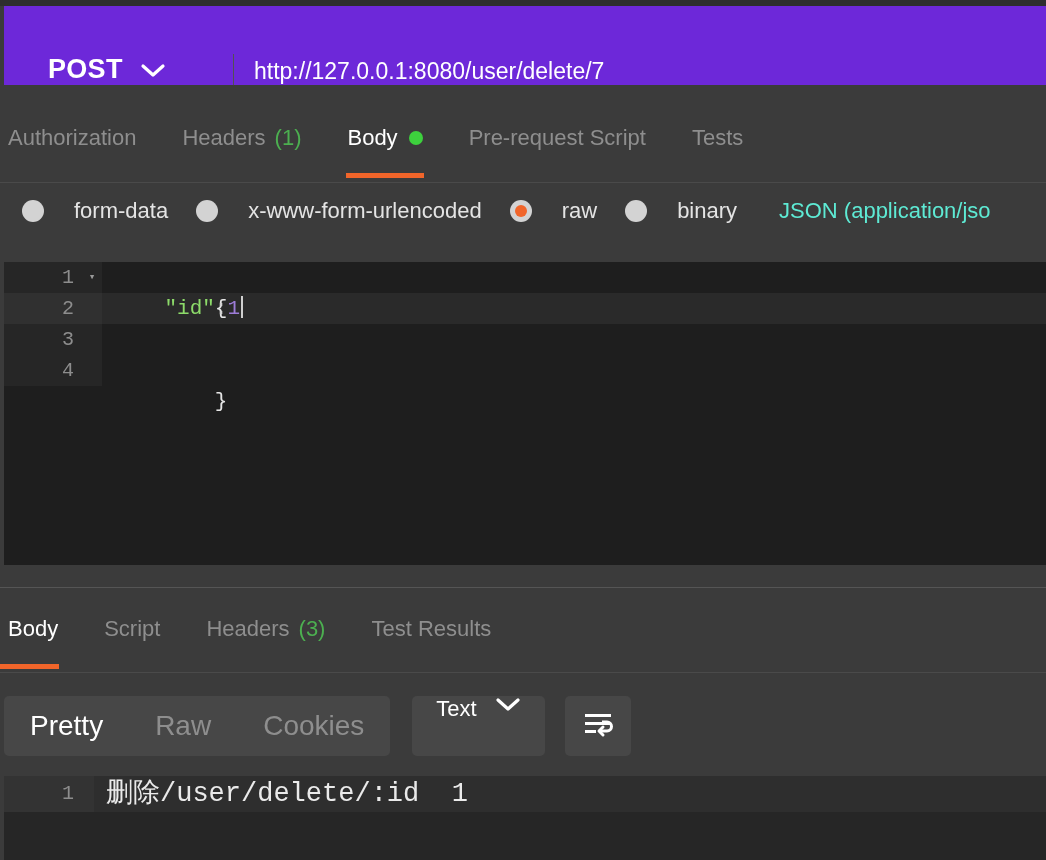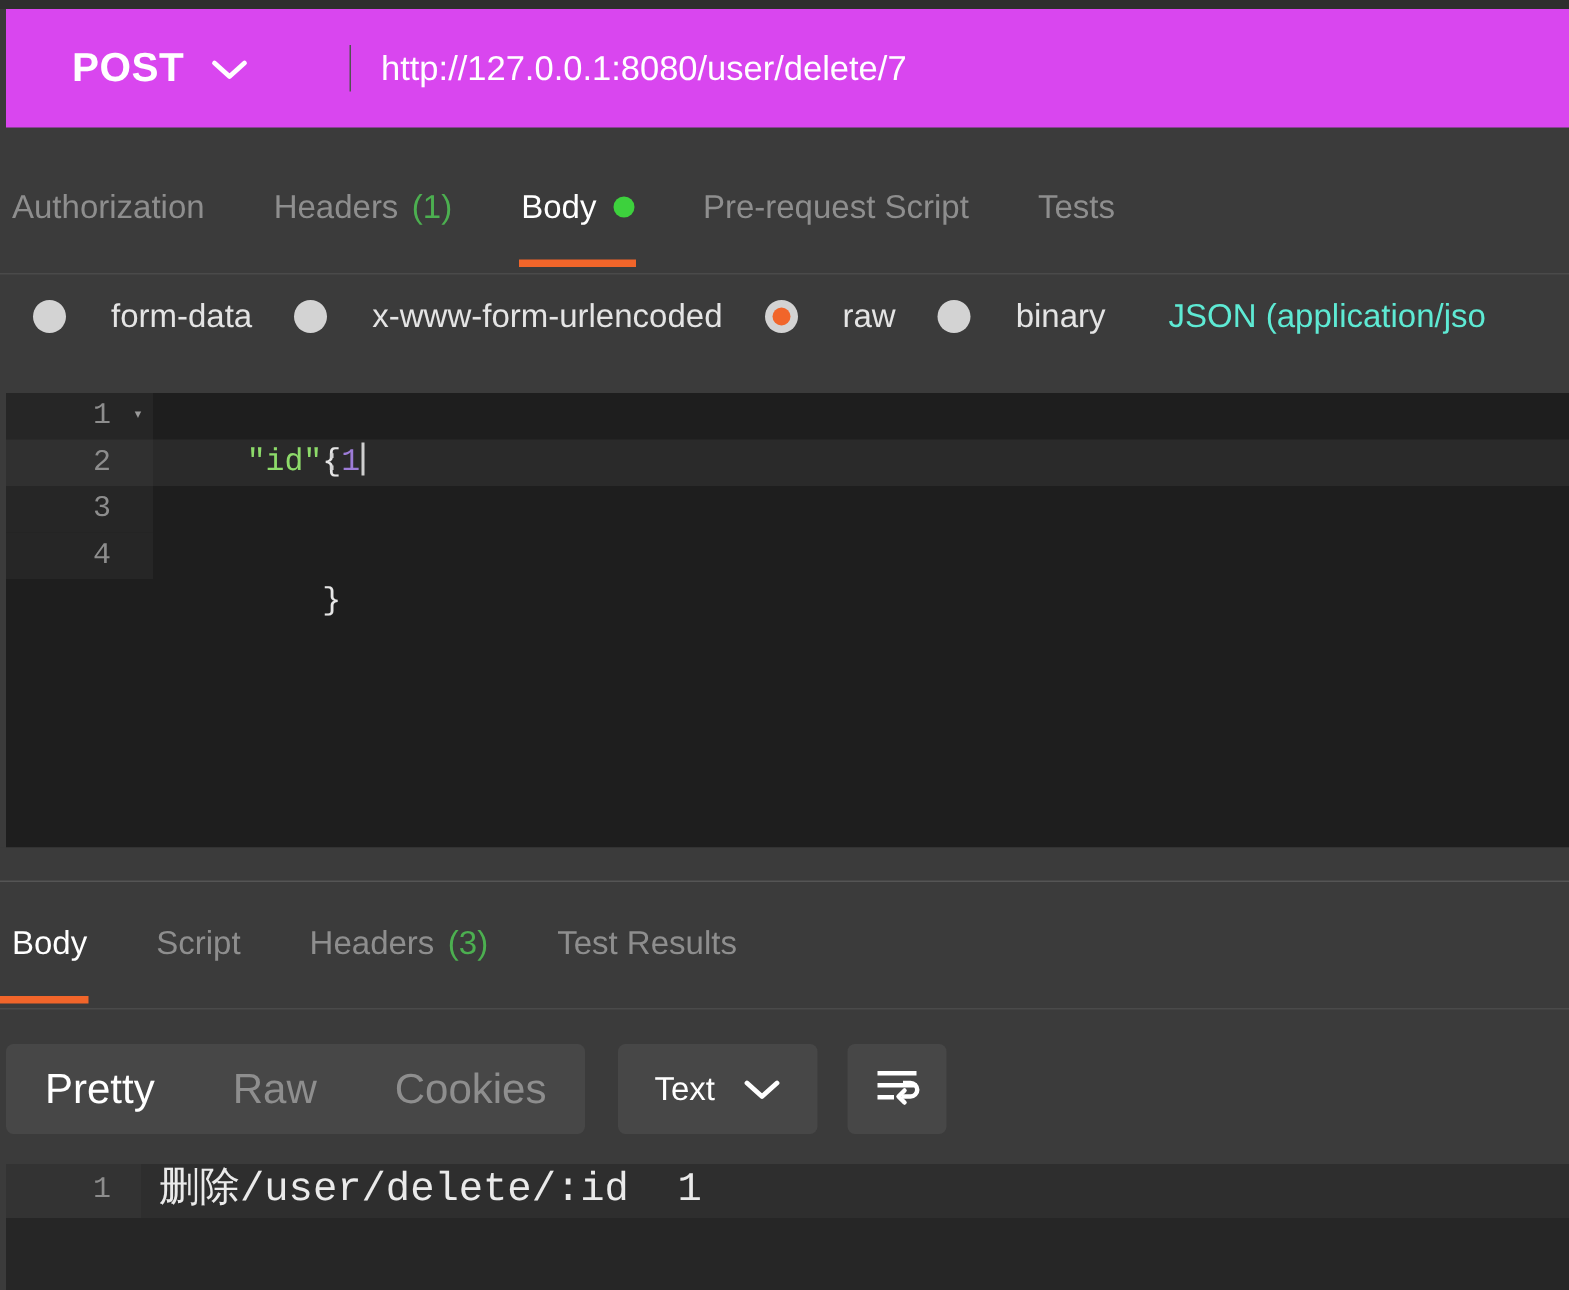--- a/index.html
+++ b/index.html
@@ -31,23 +31,23 @@
     height: 6px;
     background: #2e2e2e;
   }
 
   
   .url-bar {
     position: absolute;
     top: 6px; left: 4px;
     width: 1042px;
     height: 79px;
-    background: #d946ef;
-    display: flex;
-    align-items: center;
+    background: #6d28d9;
+    display: flex;
+    align-items: flex-end;
   }
   .method-box {
     width: 230px;
     display: flex;
     align-items: center;
     padding-left: 44px;
     box-sizing: border-box;
     border-right: 1px solid #525252;
     cursor: pointer;
   }
@@ -302,21 +302,21 @@
     white-space: nowrap;
     text-align: right;
   }
   .seg-btn.active { color: #ffffff; }
   .dd-btn {
     margin-left: 22px;
     background: #474747;
     border-radius: 5px;
     height: 60px;
     display: flex;
-    align-items: center;
+    align-items: flex-start;
     padding: 0 24px;
     cursor: pointer;
   }
   .dd-btn .dd-label {
     font-size: 22px;
     color: #ffffff;
     white-space: nowrap;
   }
   .dd-btn .dd-chev { margin-left: 18px; line-height: 0; }
   .icon-btn {

